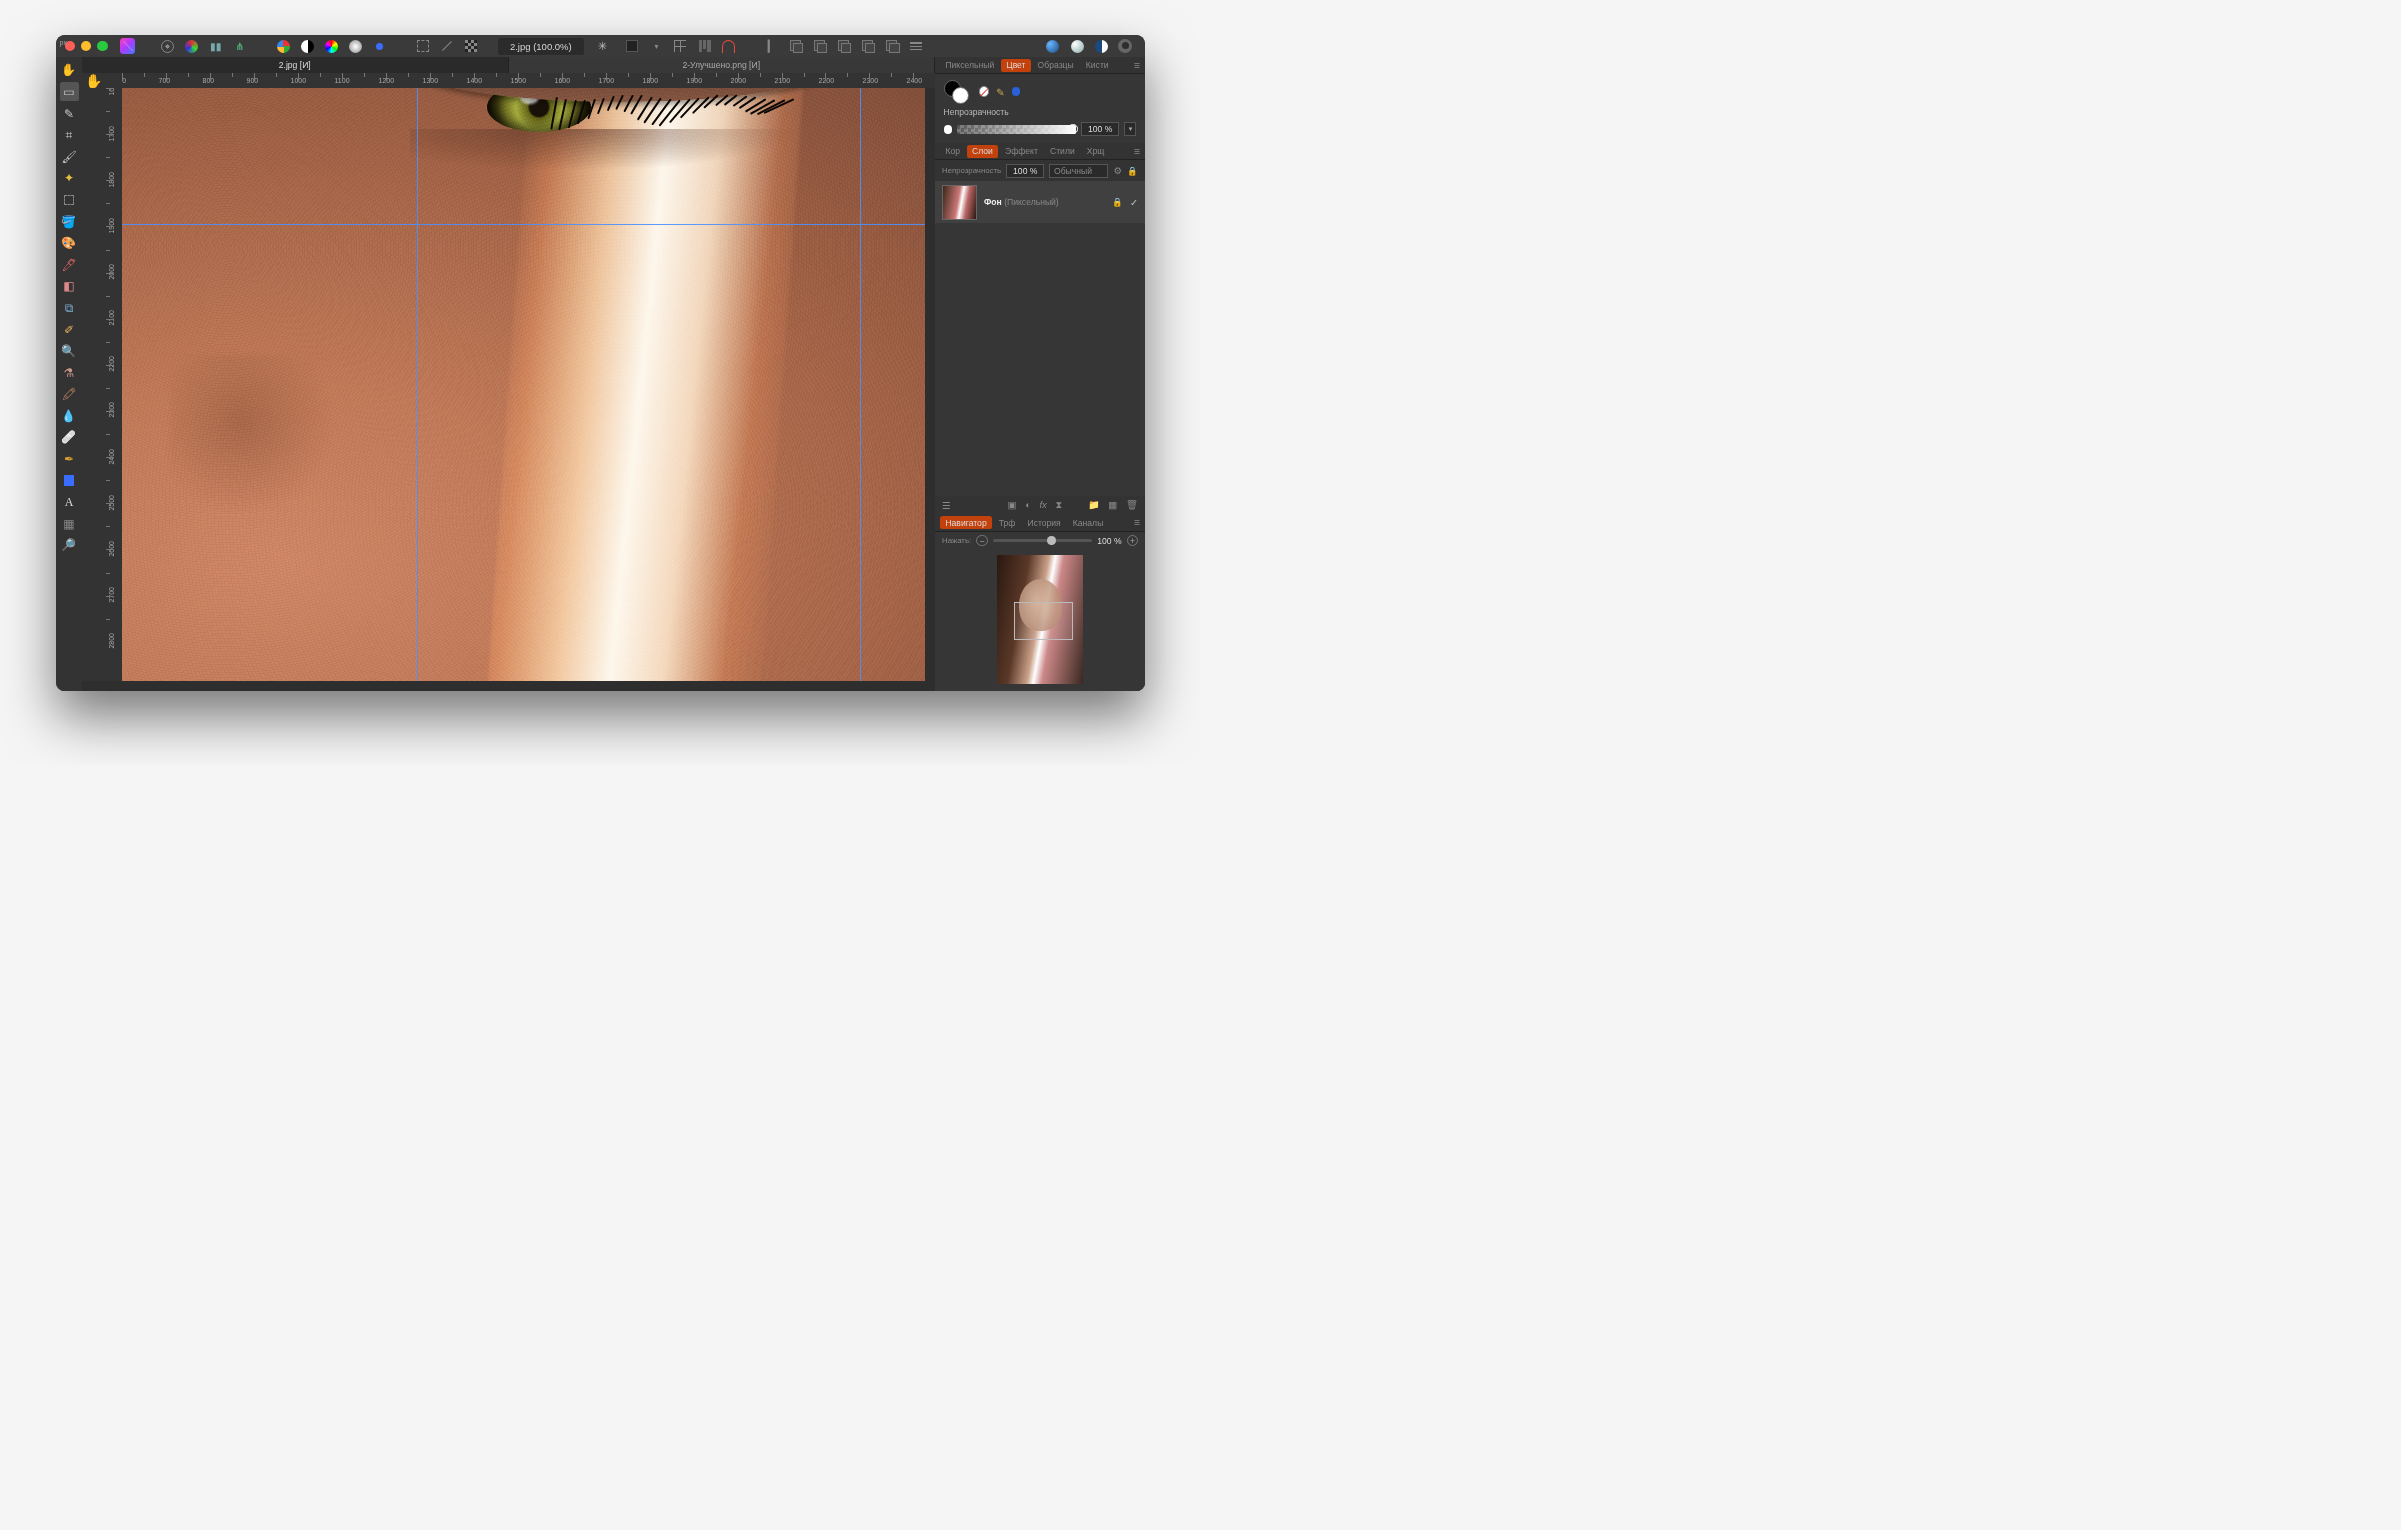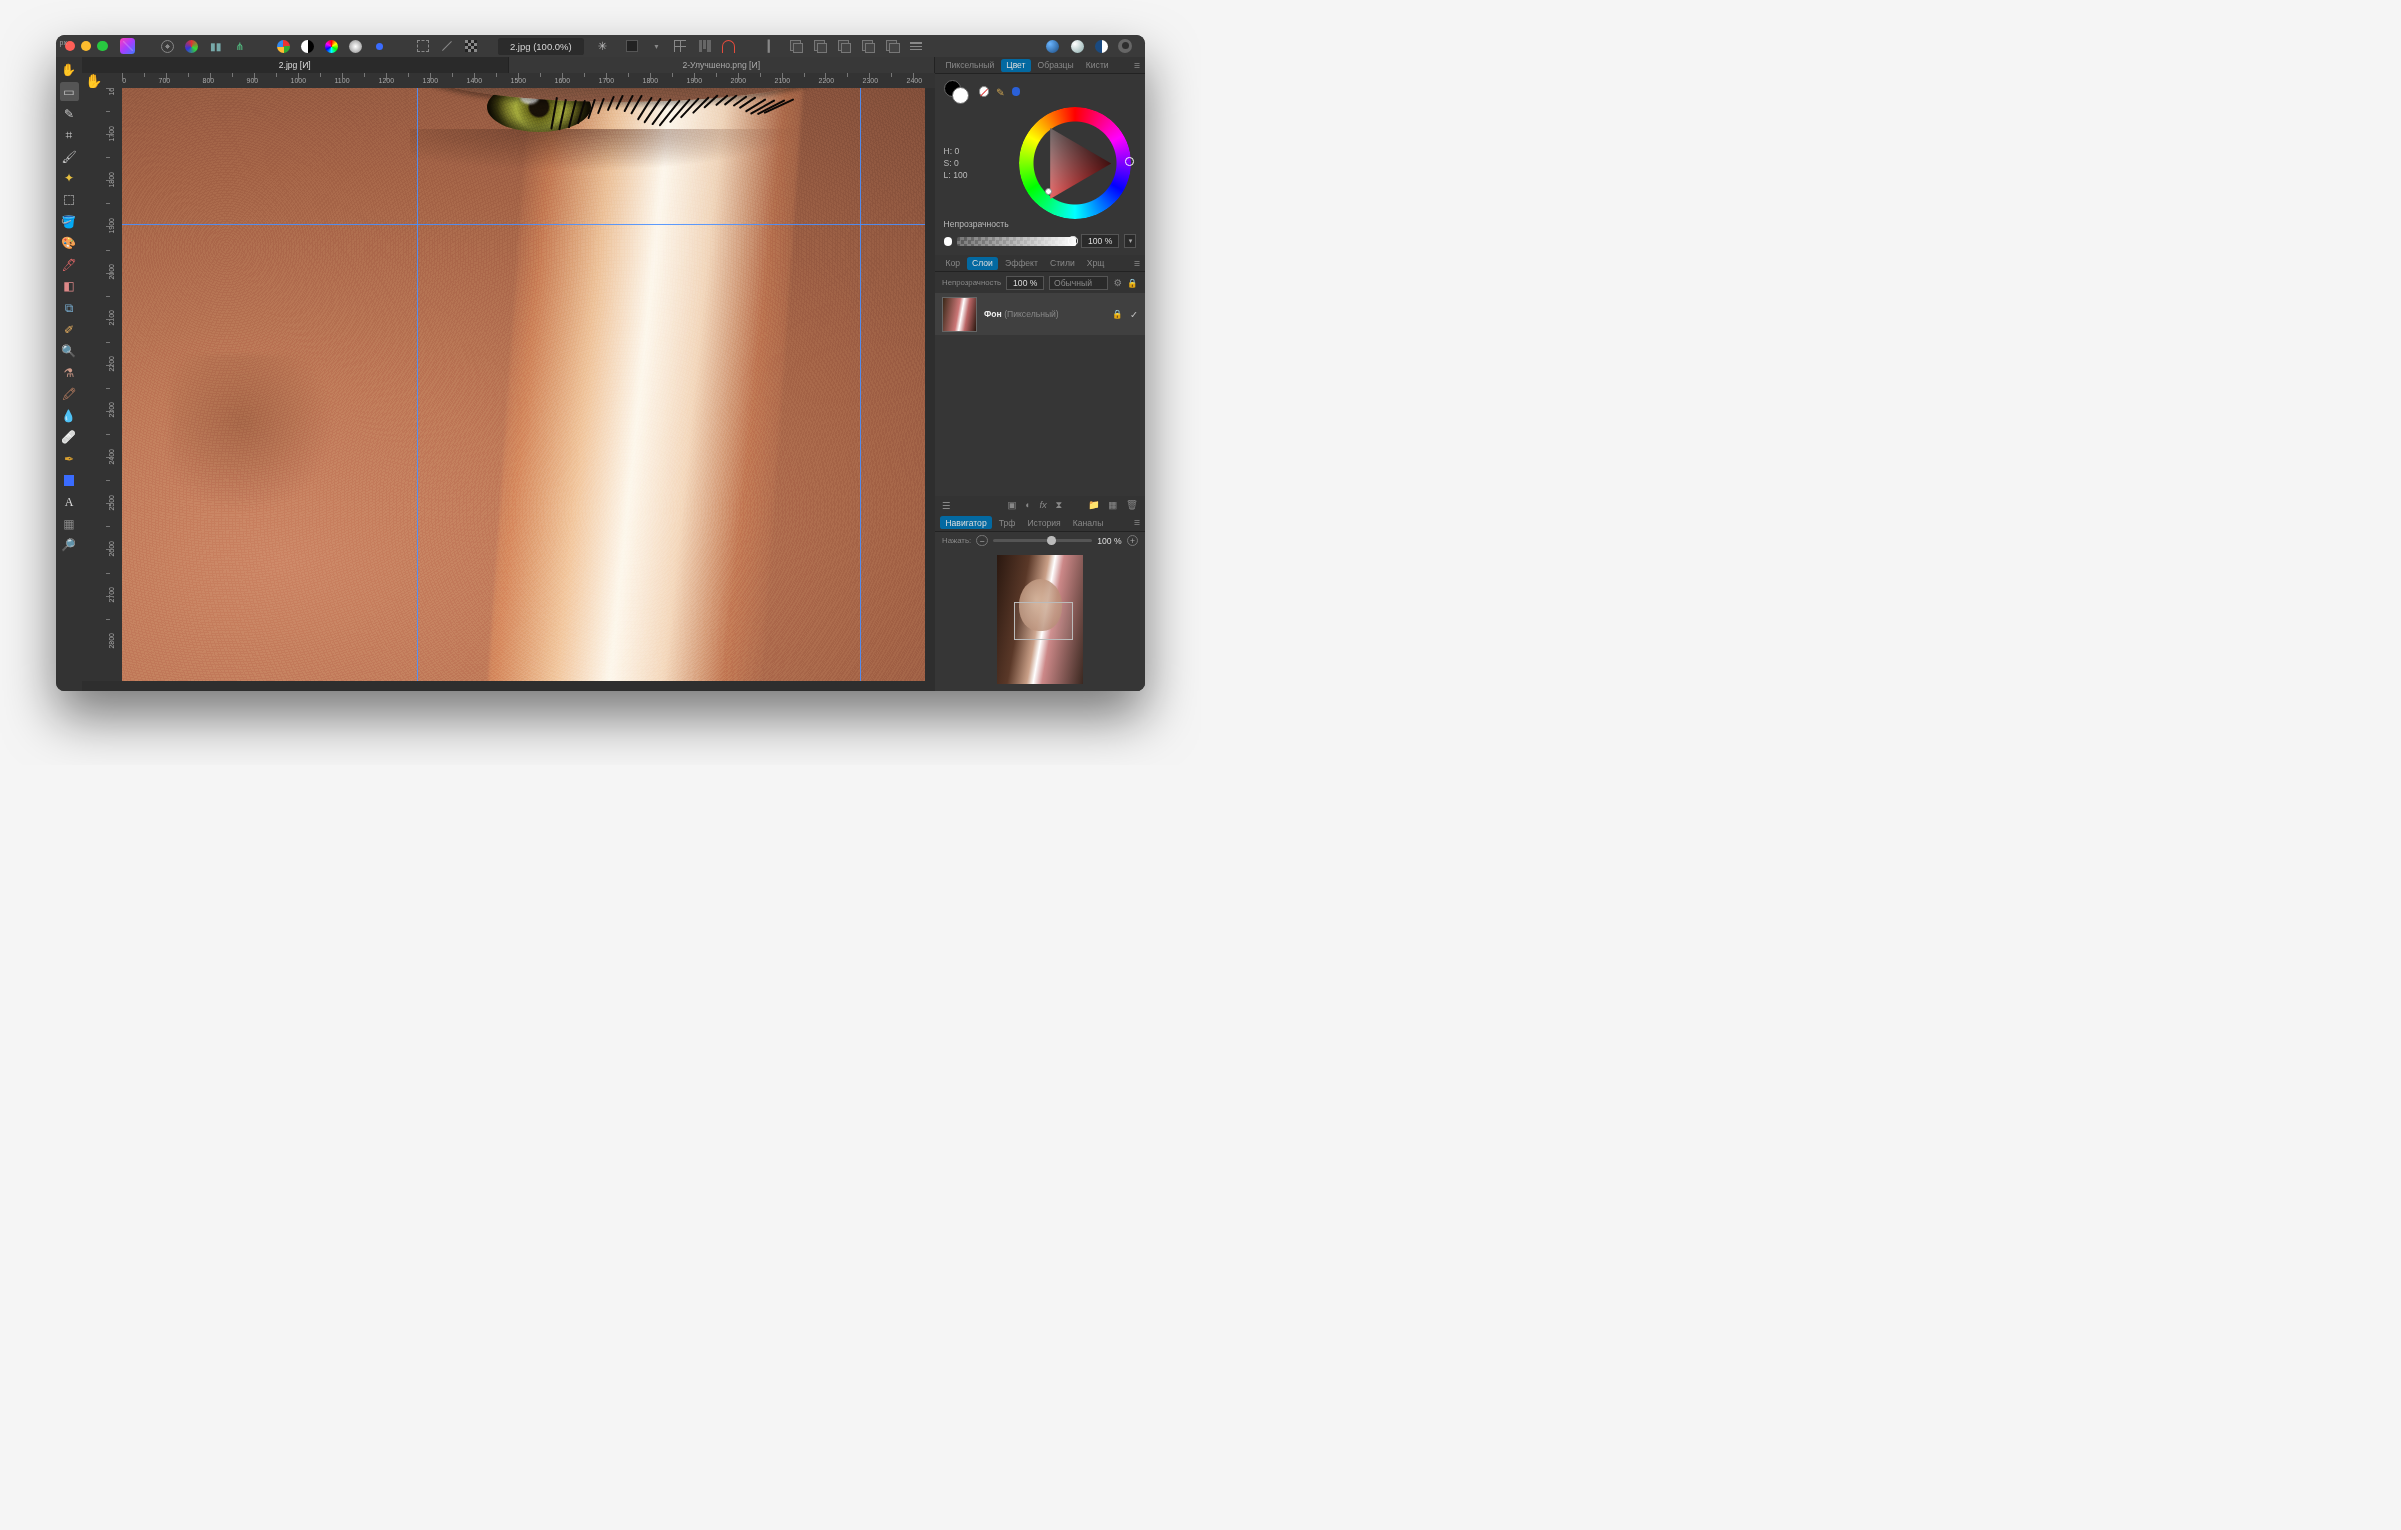--- a/index.html
+++ b/index.html
@@ -77,21 +77,21 @@
   .viewport{flex:1;position:relative;overflow:hidden;background:#1e1e1e;}
   .photo{position:absolute;inset:0;}
   .guide-v{position:absolute;top:0;bottom:0;width:0.9px;background:#4a90ff;opacity:0.9;}
   .guide-h{position:absolute;left:0;right:0;height:0.9px;background:#4a90ff;opacity:0.9;}
   .scroll-v{width:10.4px;background:#2e2e2e;}
   .scroll-h{height:10.4px;background:#2e2e2e;}
   
   .rightcol{width:210px;background:#363636;display:flex;flex-direction:column;font-size:8.6px;color:#aaa;}
   .panel-tabs{height:17px;display:flex;align-items:center;gap:1.7px;padding:0 5.2px;background:#333;border-bottom:0.9px solid #222;}
   .ptab{padding:1.7px 5.2px;color:#888;font-size:8.6px;}
-  .ptab.active{color:#ddd;background:#0369a1;border-radius:2.6px;}
+  .ptab.active{color:#ddd;background:#c2410c;border-radius:2.6px;}
   .burger{margin-left:auto;color:#888;font-size:10.4px;}
   .colorpanel{padding:5.2px 8.6px 7px 8.6px;}
   .swatchrow{display:flex;align-items:center;gap:7px;margin-bottom:3.5px;}
   .swatch-pair{position:relative;width:28px;height:24px;}
   .sw1{position:absolute;width:17px;height:17px;border-radius:50%;background:#000;top:0;left:0;border:0.9px solid #666;}
   .sw2{position:absolute;width:17px;height:17px;border-radius:50%;background:#fff;top:7px;left:8.6px;border:0.9px solid #666;}
   .none-dot{width:10.4px;height:10.4px;border-radius:50%;background:#fff;position:relative;border:0.9px solid #888;}
   .none-dot::after{content:"";position:absolute;top:4.3px;left:-0.9px;right:-0.9px;height:0.9px;background:#d33;transform:rotate(-45deg);}
   .dropper{font-size:10.4px;color:#c8a050;}
   .blue-dot{width:8.6px;height:8.6px;border-radius:50%;background:#2a60d8;}
@@ -531,33 +531,20 @@
       <div class="colorpanel">
         <div class="swatchrow">
           <div class="swatch-pair">
             <div class="sw1"></div>
             <div class="sw2"></div>
           </div>
           <span class="none-dot"></span>
           <span class="dropper">✎</span>
           <span class="blue-dot"></span>
         </div>
-        <div class="wheel-wrap">
-          <div class="hsl-list">
-            <div>H: 0</div>
-            <div>S: 0</div>
-            <div>L: 100</div>
-          </div>
-          <div class="wheel">
-            <div class="wheel-ring"></div>
-            <div class="wheel-tri"></div>
-            <div class="wheel-handle"></div>
-            <div class="tri-handle"></div>
-          </div>
-        </div>
         <div class="op-label">Непрозрачность</div>
         <div class="opacity-row">
           <span style="width:8.6px;height:8.6px;border-radius:50%;background:#fff;display:inline-block;"></span>
           <div class="slider">
               <div class="slider-knob"></div>
             </div>
           <div class="pct-box">100 %</div>
           <div class="chev-sm">▾</div>
         </div>
       </div>

